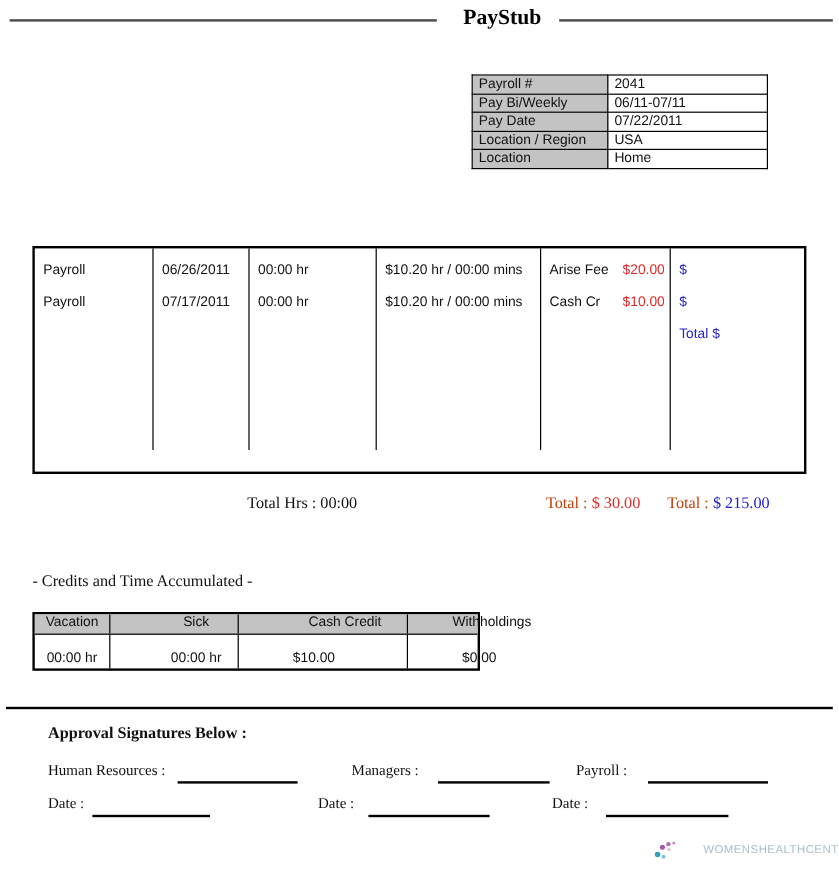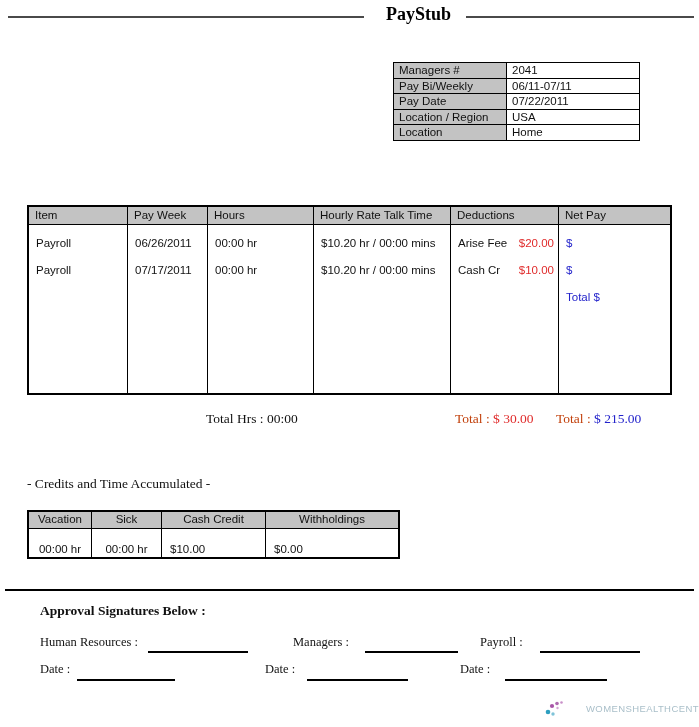--- a/index.html
+++ b/index.html
@@ -49,21 +49,21 @@
   
   .totals-line span.lbl { color:#c2410c; }
   .t-abs { position:absolute; top:411px; font-family:"Liberation Serif", serif; font-size:13.5px; white-space:nowrap; }
   .t-hrs { left:206px; }
   .t-ded { left:455px; }
   .t-net { left:556px; }
 
   
   .credits-heading { position:absolute; left:27px; top:476px; font-family:"Liberation Serif", serif; font-size:13.5px; }
   .credits-table { position:absolute; left:27px; top:510px; width:373px; border:2px solid #000; }
-  .ct-cols { display:grid; grid-template-columns:63px 70px 104px 1fr; }
+  .ct-cols { display:grid; grid-template-columns:63px 70px 104px 1fr;gap:37px; }
   .ct-header { height:17px; background:var(--header-gray, #c3c3c3); border-bottom:1px solid #000; }
   .ct-header > div { border-right:1px solid #000; font-size:11.5px; text-align:center; padding-top:1px; }
   .ct-header > div:last-child { border-right:none; }
   .ct-body { height:28px; }
   .ct-body > div { border-right:1px solid #000; font-size:11.5px; display:flex; align-items:flex-end; padding-bottom:2px; }
   .ct-body > div:last-child { border-right:none; }
   .ct-body > div.center { justify-content:center; }
   .ct-body > div.left { padding-left:8px; }
 
   
@@ -82,21 +82,21 @@
 <div class="page">
 
   <div class="hdr-rule left"></div>
   <div class="page-title">PayStub</div>
   <div class="hdr-rule right"></div>
 
 
   <table class="info-table">
     <tbody>
       <tr>
-        <td class="il">Managers #</td>
+        <td class="il">Payroll #</td>
         <td>2041</td>
       </tr>
       <tr>
         <td class="il">Pay Bi/Weekly</td>
         <td>06/11-07/11</td>
       </tr>
       <tr>
         <td class="il">Pay Date</td>
         <td>07/22/2011</td>
       </tr>
@@ -105,28 +105,20 @@
         <td>USA</td>
       </tr>
       <tr>
         <td class="il">Location</td>
         <td>Home</td>
       </tr>
     </tbody>
   </table>
 
   <div class="main-table">
-    <div class="mt-cols mt-header">
-      <div>Item</div>
-      <div>Pay Week</div>
-      <div>Hours</div>
-      <div>Hourly Rate Talk Time</div>
-      <div>Deductions</div>
-      <div>Net Pay</div>
-    </div>
     <div class="mt-cols mt-body">
       <div>
         <div class="cl first">Payroll</div>
         <div class="cl">Payroll</div>
       </div>
       <div>
         <div class="cl first">06/26/2011</div>
         <div class="cl">07/17/2011</div>
       </div>
       <div>

